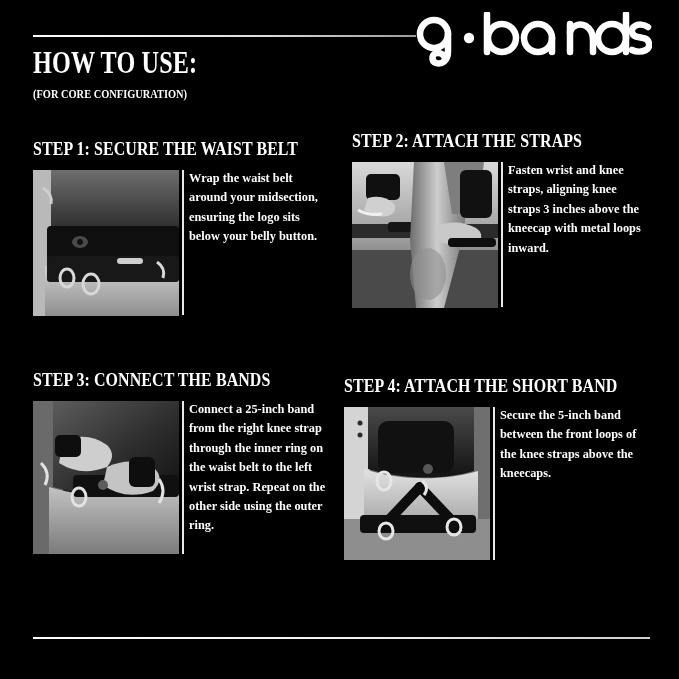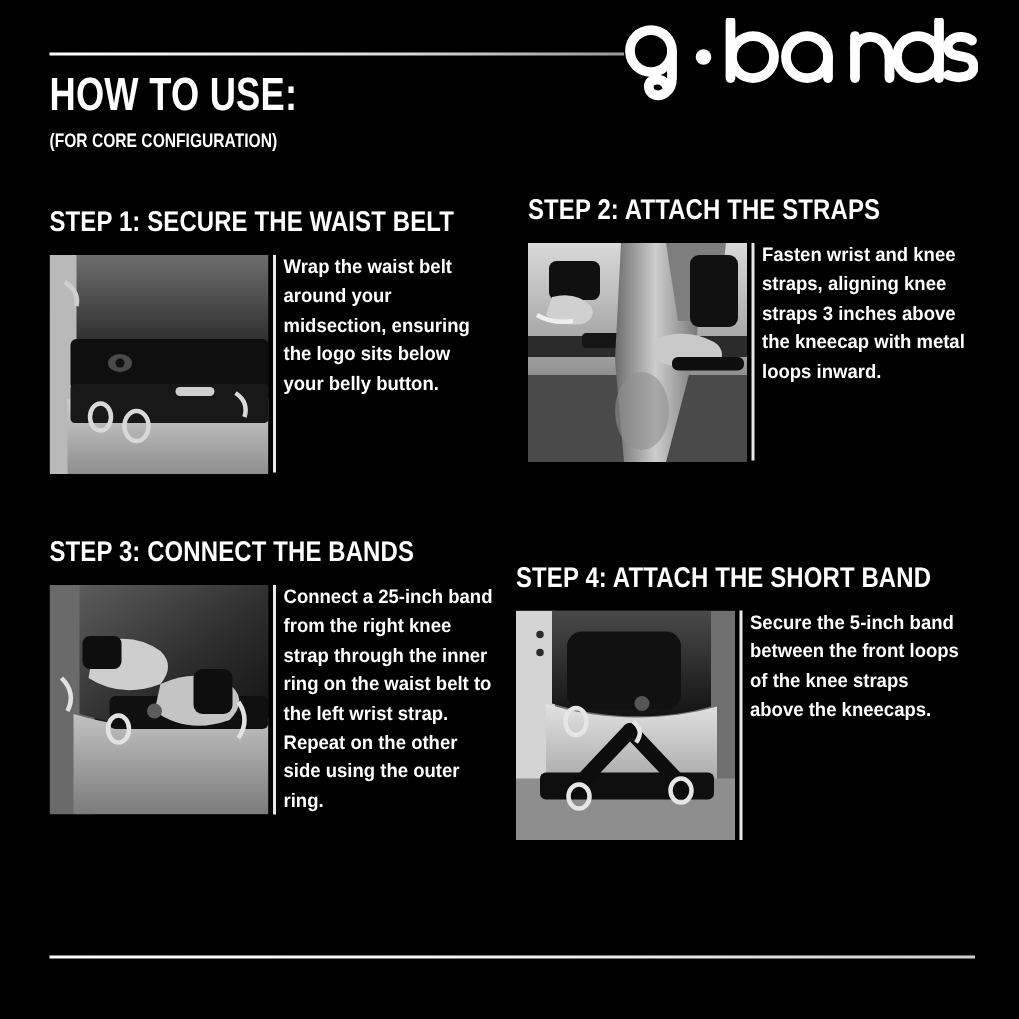--- a/index.html
+++ b/index.html
@@ -13,20 +13,21 @@
     overflow: hidden;
     font-family: "Liberation Sans", sans-serif;
     color: #ffffff;
     position: relative;
   }
 
   .page {
     position: absolute;
     inset: 0;
     background: #000000;
+    font-family: Liberation Serif, serif;
   }
 
   
   .header {
     position: absolute;
     left: 0; top: 0; right: 0;
     height: 130px;
   }
   .top-rule {
     position: absolute;
@@ -79,21 +80,21 @@
     top: 130px;
     width: 557px;
     height: 470px;
   }
   .step {
     position: absolute;
     width: 300px;
   }
   .step-1 { left: 33px;  top: 8px;  }
   .step-2 { left: 352px; top: 0;  }
-  .step-3 { left: 33px;  top: 228px;}
+  .step-3 { left: 33px;  top: 239px;}
   .step-4 { left: 344px; top: 245px;}
 
   .step-head {
     font-size: 19px;
     line-height: 22px;
     font-weight: 700;
     letter-spacing: 0.1px;
     white-space: nowrap;
     transform: scaleX(0.84);
     transform-origin: left top;

